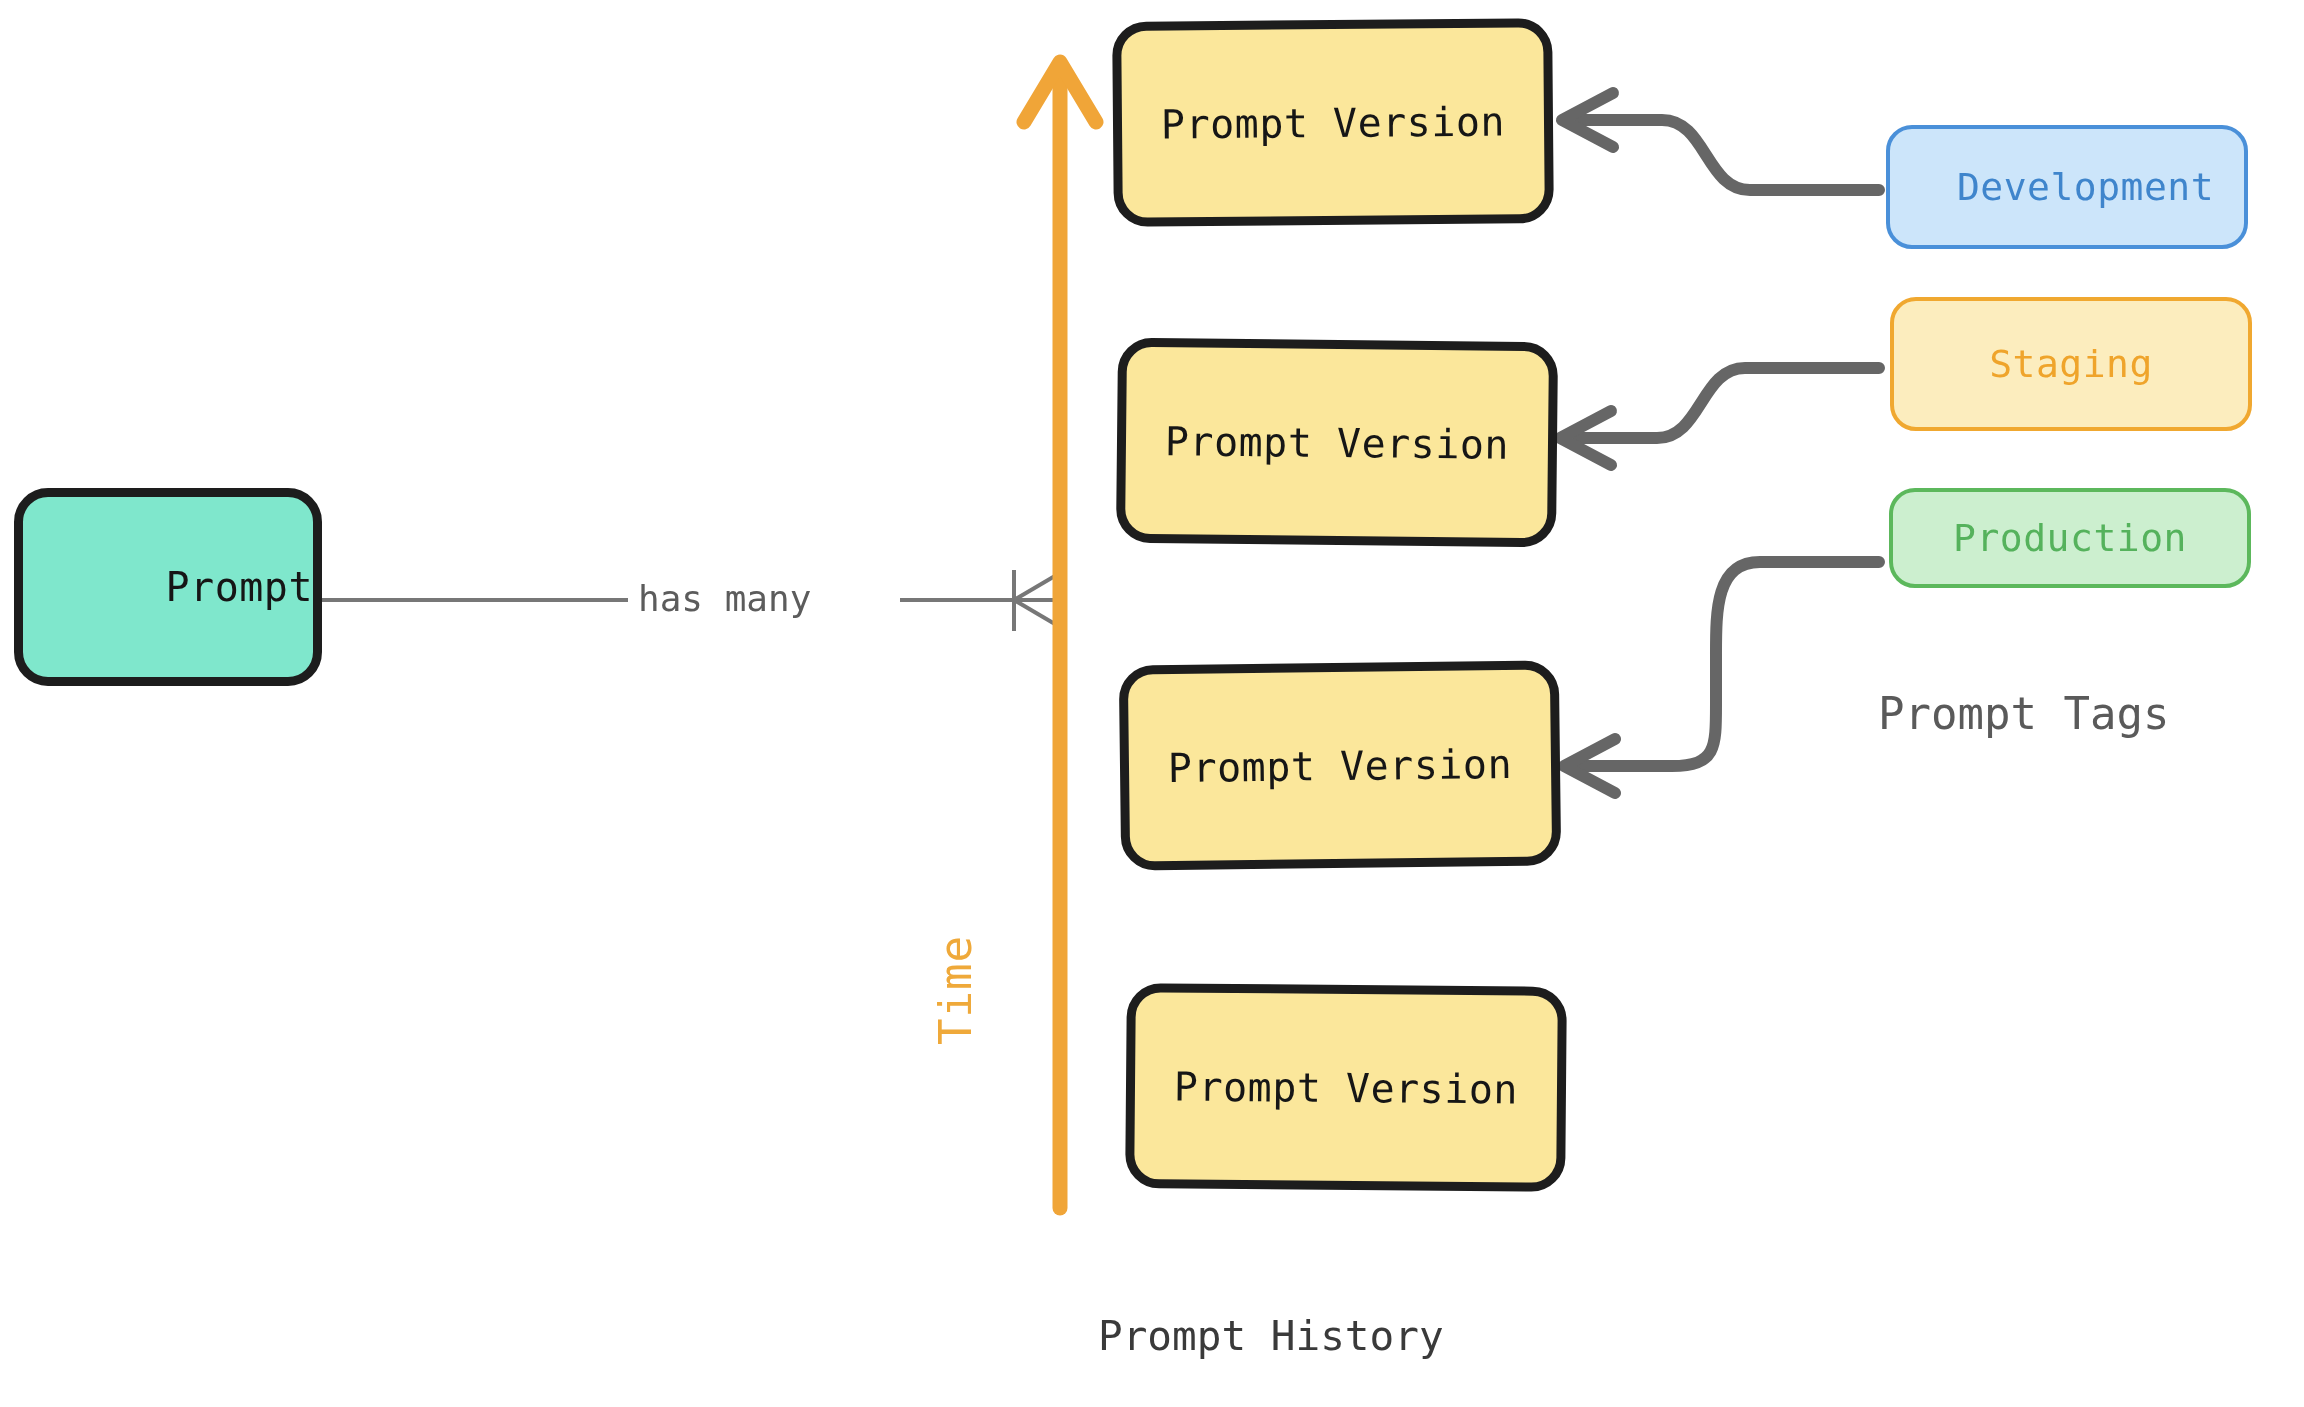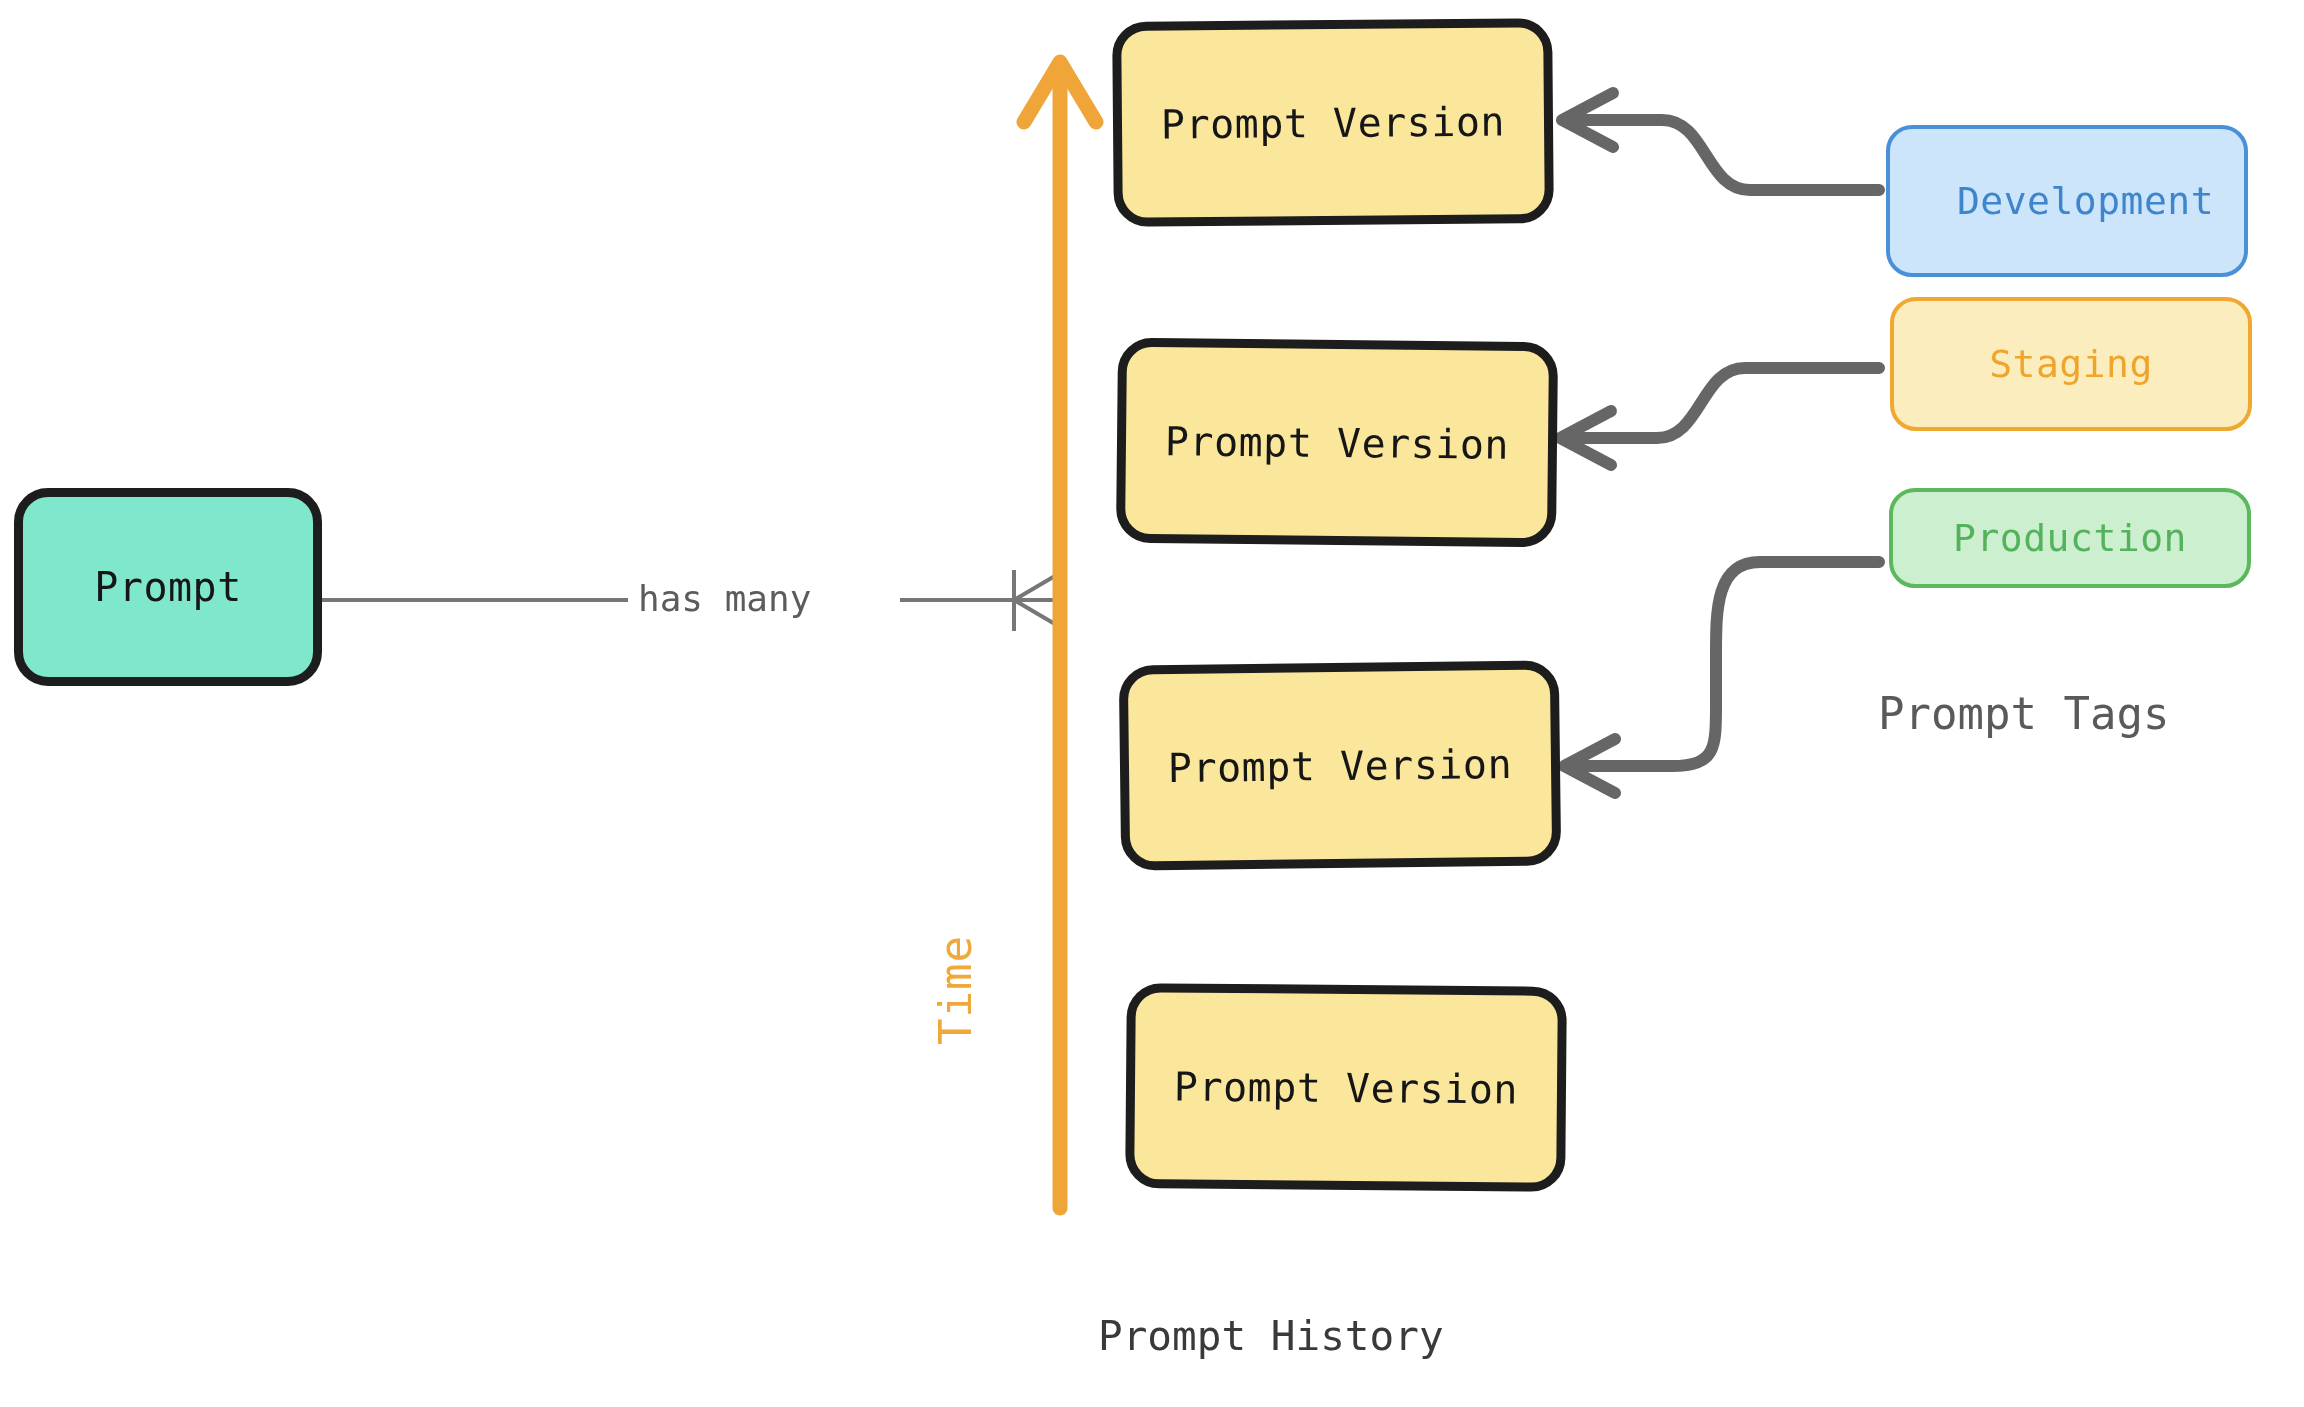--- a/index.html
+++ b/index.html
@@ -36,20 +36,21 @@
     align-items: center;
     justify-content: center;
     font-family: "DejaVu Sans Mono", "Liberation Mono", monospace;
     color: #161616;
     letter-spacing: 0.5px;
     z-index: 4;
   }
   .entity-prompt {
     background: #7FE7CC;
     font-size: 40px;
+    justify-content: flex-end;
   }
   .entity-version {
     background: #FBE79B;
     font-size: 40px;
   }
 
   
   .tag {
     position: absolute;
     box-sizing: border-box;
@@ -154,21 +155,21 @@
   </div>
 
   <div class="entity entity-version" style="left:1120px; top:663px; width:440px; height:205px; transform:rotate(-0.7deg);">
     <span>Prompt Version</span>
   </div>
 
   <div class="entity entity-version" style="left:1126px; top:985px; width:440px; height:205px; transform:rotate(0.5deg);">
     <span>Prompt Version</span>
   </div>
 
-  <div class="tag" style="left:1886px; top:125px; width:362px; height:152px;
+  <div class="tag" style="left:1886px; top:125px; width:362px; height:124px;
               background:#CCE5FA; border-color:#4A90D9; color:#3F85CC;padding-left:37px;">
     <span>Development</span>
   </div>
 
   <div class="tag" style="left:1890px; top:297px; width:362px; height:134px;
               background:#FCEDBE; border-color:#F0A830; color:#EFA42B;">
     <span>Staging</span>
   </div>
 
   <div class="tag" style="left:1889px; top:488px; width:362px; height:100px;

